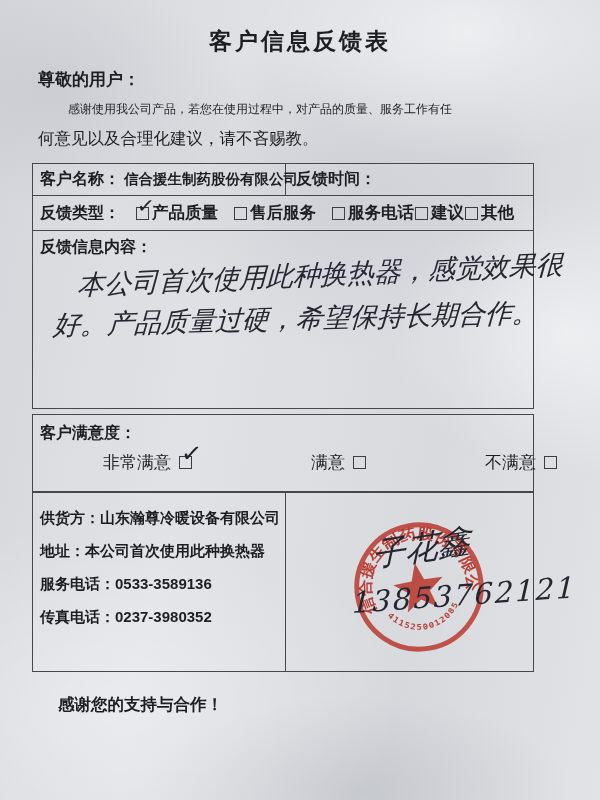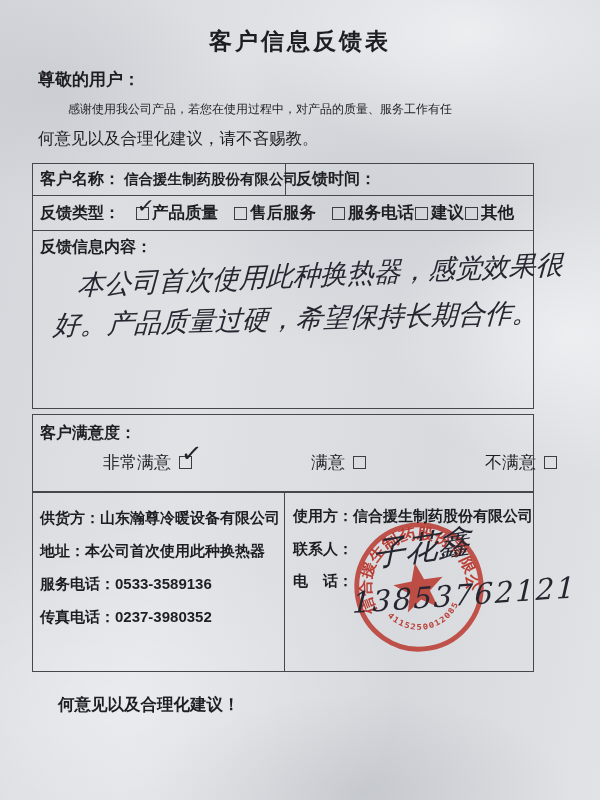--- a/index.html
+++ b/index.html
@@ -156,35 +156,30 @@
     </div>
   </div>
 
   <div class="tbl tbl3">
     <div class="colL">
       <div class="bline">供货方：山东瀚尊冷暖设备有限公司</div>
       <div class="bline">地址：本公司首次使用此种换热器</div>
       <div class="bline">服务电话：0533-3589136</div>
       <div class="bline">传真电话：0237-3980352</div>
     </div>
-    <div class="colR">
-      <div class="bline">使用方：信合援生制药股份有限公司</div>
-      <div class="bline">联系人：</div>
-      <div class="bline">电　话：</div>
-    </div>
   </div>
 
   <svg class="stamp" viewBox="0 0 140 140">
     <defs>
       <path id="arcTop" d="M 23,87.1 A 50,50 0 1 1 117,87.1"></path>
       <path id="arcBot" d="M 31.9,92 A 44,44 0 0 0 108.1,92"></path>
     </defs>
     <circle cx="70" cy="70" r="64" fill="none" stroke="#d8382b" stroke-width="5" stroke-opacity="0.88"></circle>
     <polygon fill="#d8382b" fill-opacity="0.9" points="70,45 76.5,63.1 95.7,63.7 80.5,75.4 85.9,93.8 70,83 54.1,93.8 59.5,75.4 44.3,63.7 63.5,63.1"></polygon>
     <text class="st-company"><textPath href="#arcTop" startOffset="0" textLength="204" lengthAdjust="spacingAndGlyphs">信合援生制药股份有限公司</textPath></text>
     <text class="st-serial"><textPath href="#arcBot" startOffset="2" textLength="88" lengthAdjust="spacingAndGlyphs">4115250012085</textPath></text>
   </svg>
 
   <div class="hand sig">子花鑫</div>
   <div class="hand phone">13853762121</div>
 
-  <div class="footer">何意见以及合理化建议！</div>
+  <div class="footer">感谢您的支持与合作！</div>
 </div>
 
 </body></html>

